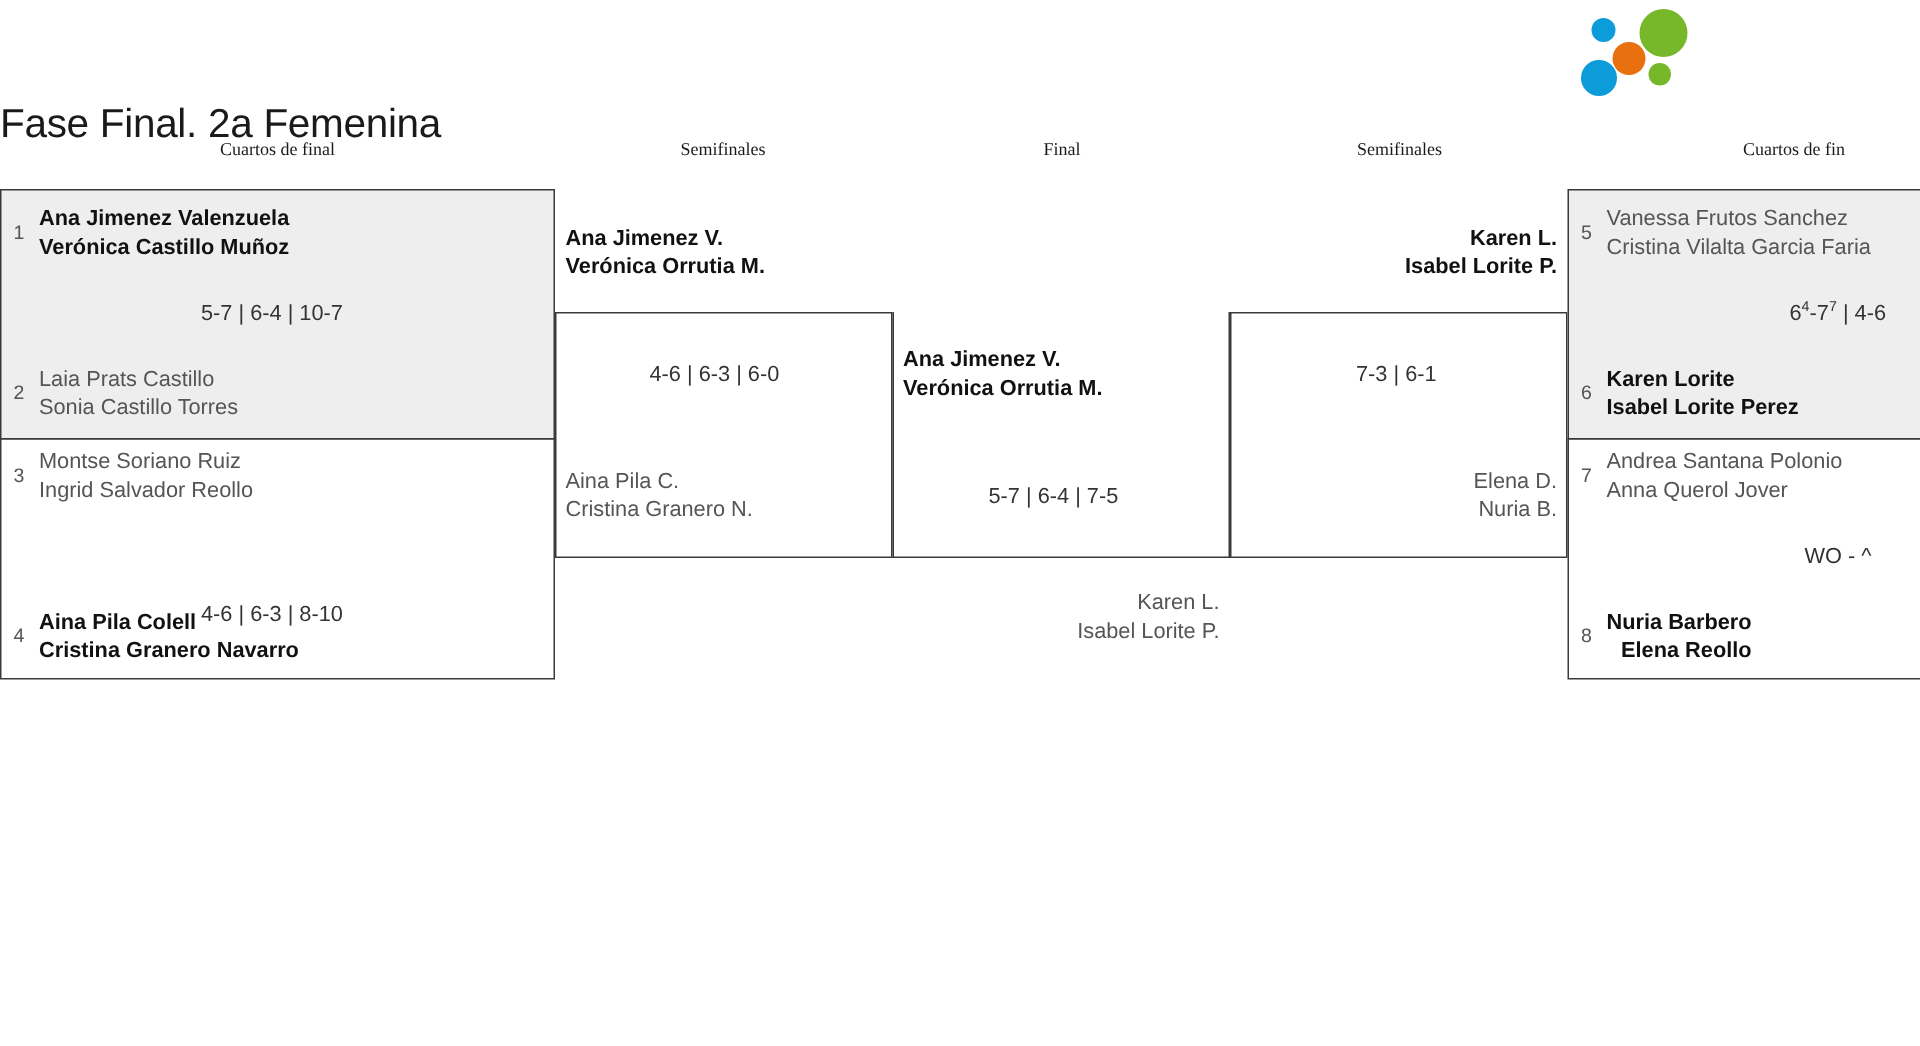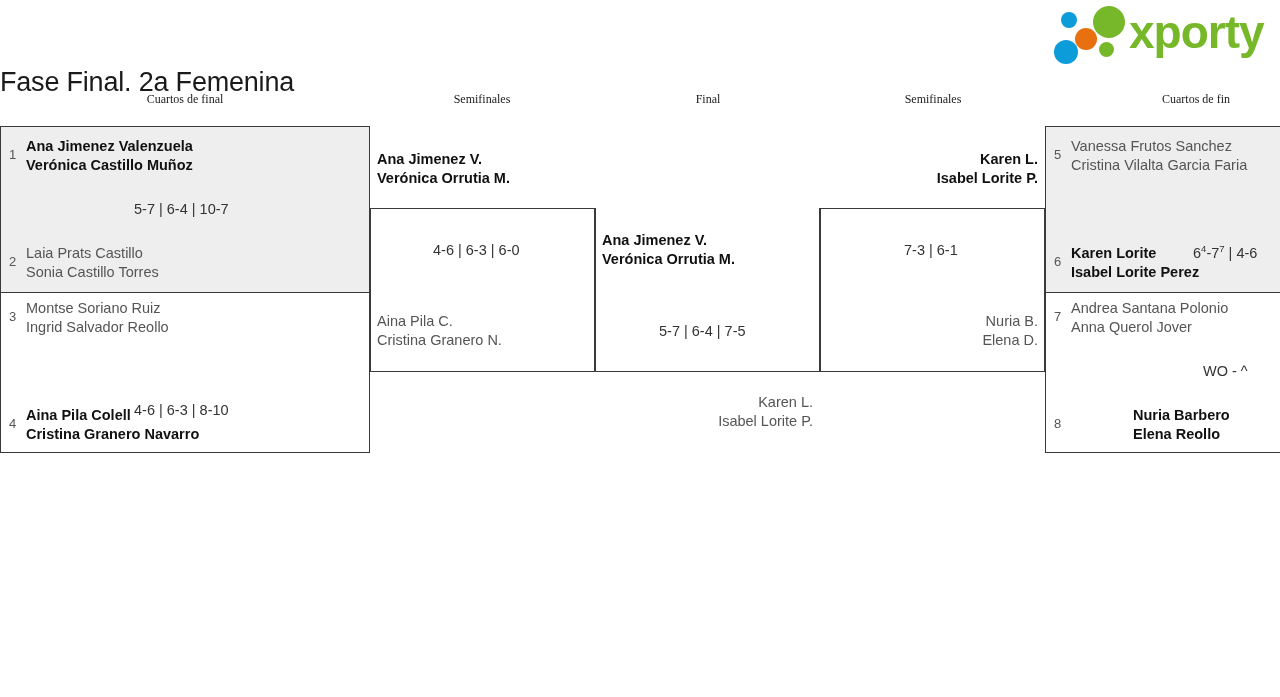--- a/index.html
+++ b/index.html
@@ -110,21 +110,20 @@
   <div id="title">
     <span class="line">Fase Final. 2a Femenina</span>
   </div>
 
   <div id="logo">
     <span class="dot" style="left:12px; top:8px;  width:16px; height:16px; background:#0b9cd9;"></span>
     <span class="dot" style="left:26px; top:24px; width:22px; height:22px; background:#e8700f;"></span>
     <span class="dot" style="left:44px; top:2px;  width:32px; height:32px; background:#76b82a;"></span>
     <span class="dot" style="left:50px; top:38px; width:15px; height:15px; background:#76b82a;"></span>
     <span class="dot" style="left:5px;  top:36px; width:24px; height:24px; background:#0b9cd9;"></span>
-    <span id="logo-word">xporty</span>
   </div>
 </div>
 
 <div class="round-header" style="left:60px; width:250px;">Cuartos de final</div>
 <div class="round-header" style="left:382px; width:200px;">Semifinales</div>
 <div class="round-header" style="left:608px; width:200px;">Final</div>
 <div class="round-header" style="left:833px; width:200px;">Semifinales</div>
 <div class="round-header" style="left:1162px; width:200px; text-align:left;">Cuartos de fin</div>
 
 <div class="match-box shaded" style="left:0px; top:126px; width:370px; height:167px;"></div>
@@ -175,41 +174,41 @@
   <span class="n">Isabel Lorite P.</span>
 </div>
 
 <div class="match-box" style="left:820px; top:208px; width:225px; height:164px;"></div>
 <div class="team winner right" style="left:833px; top:150px; width:205px;">
   <span class="n">Karen L.</span>
   <span class="n">Isabel Lorite P.</span>
 </div>
 <div class="score" style="left:904px; top:241px;">7-3 | 6-1</div>
 <div class="team loser right" style="left:833px; top:312px; width:205px;">
+  <span class="n">Elena D.</span>
   <span class="n">Nuria B.</span>
-  <span class="n">Elena D.</span>
 </div>
 
 <div class="match-box shaded" style="left:1045px; top:126px; width:370px; height:167px;"></div>
 <div class="seed" style="left:1054px; top:148px;">5</div>
 <div class="team loser" style="left:1071px; top:137px;">
   <span class="n">Vanessa Frutos Sanchez</span>
   <span class="n">Cristina Vilalta Garcia Faria</span>
 </div>
-<div class="score" style="left:1193px; top:200px;margin-top:44px;"><span>6</span><sup>4</sup><span>-7</span><sup>7</sup><span> | 4-6</span></div>
+<div class="score" style="left:1193px; top:200px;"><span>6</span><sup>4</sup><span>-7</span><sup>7</sup><span> | 4-6</span></div>
 <div class="seed" style="left:1054px; top:255px;">6</div>
 <div class="team winner" style="left:1071px; top:244px;">
   <span class="n">Karen Lorite</span>
   <span class="n">Isabel Lorite Perez</span>
 </div>
 
 <div class="match-box" style="left:1045px; top:292px; width:370px; height:161px;"></div>
 <div class="seed" style="left:1054px; top:310px;">7</div>
 <div class="team loser" style="left:1071px; top:299px;">
   <span class="n">Andrea Santana Polonio</span>
   <span class="n">Anna Querol Jover</span>
 </div>
 <div class="score" style="left:1203px; top:362px;">WO - ^</div>
 <div class="seed" style="left:1054px; top:417px;">8</div>
-<div class="team winner" style="left:1133px; top:406px;">
+<div class="team winner" style="left:1071px; top:406px;text-align:right;">
   <span class="n">Nuria Barbero</span>
   <span class="n">Elena Reollo</span>
 </div>
 
 </body></html>

